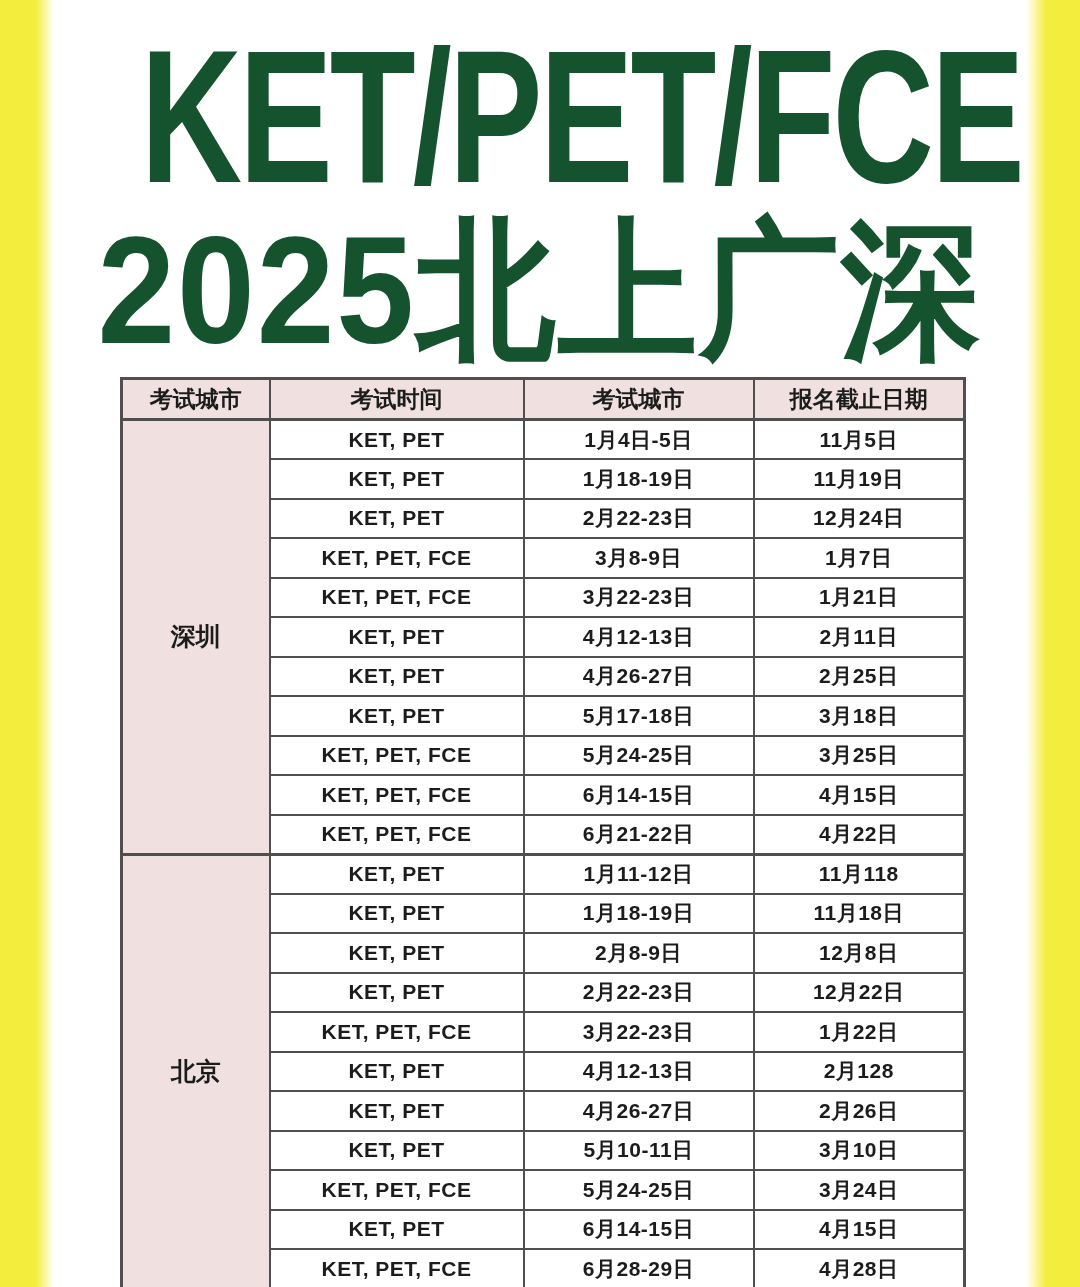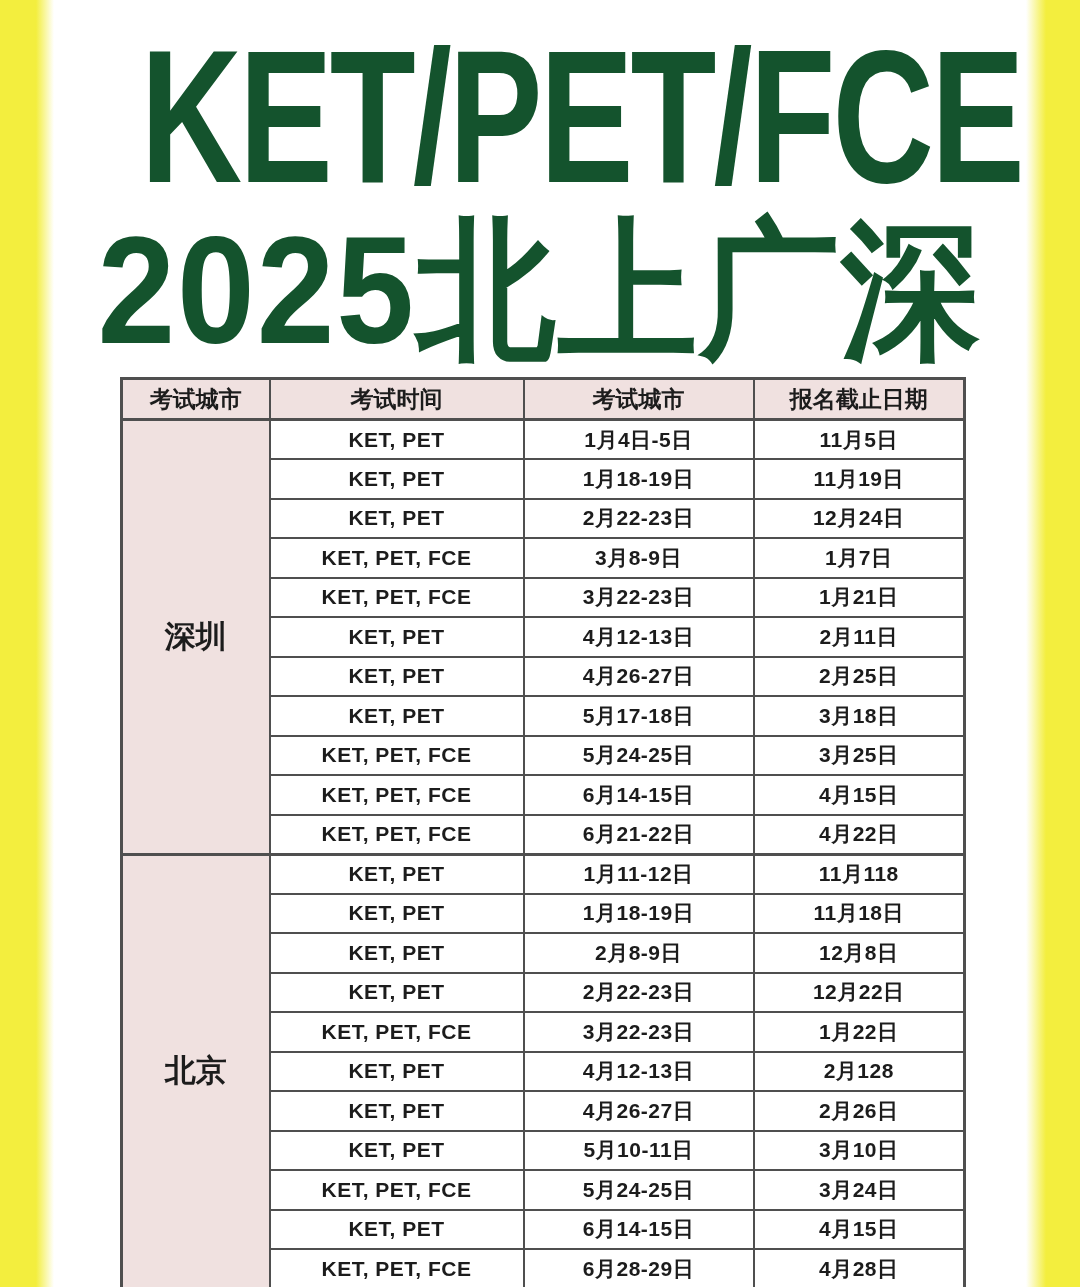--- a/index.html
+++ b/index.html
@@ -84,21 +84,21 @@
   .exam-table tbody tr { height: 39.5px; }
   .exam-table tbody.section { border-top: 3px solid #4f4f4f; }
 
   .exam-table th {
     background: #f0e1e0;
     font-size: 23px;
     font-weight: bold;
   }
   .exam-table td.city-cell {
     background: #f0e1e0;
-    font-size: 31px;
+    font-size: 25px;
     font-weight: bold;
   }
   .exam-table td.data-cell {
     background: #ffffff;
     font-size: 21px;
     font-weight: bold;
     letter-spacing: 0.5px;
   }
 </style>
 </head>

